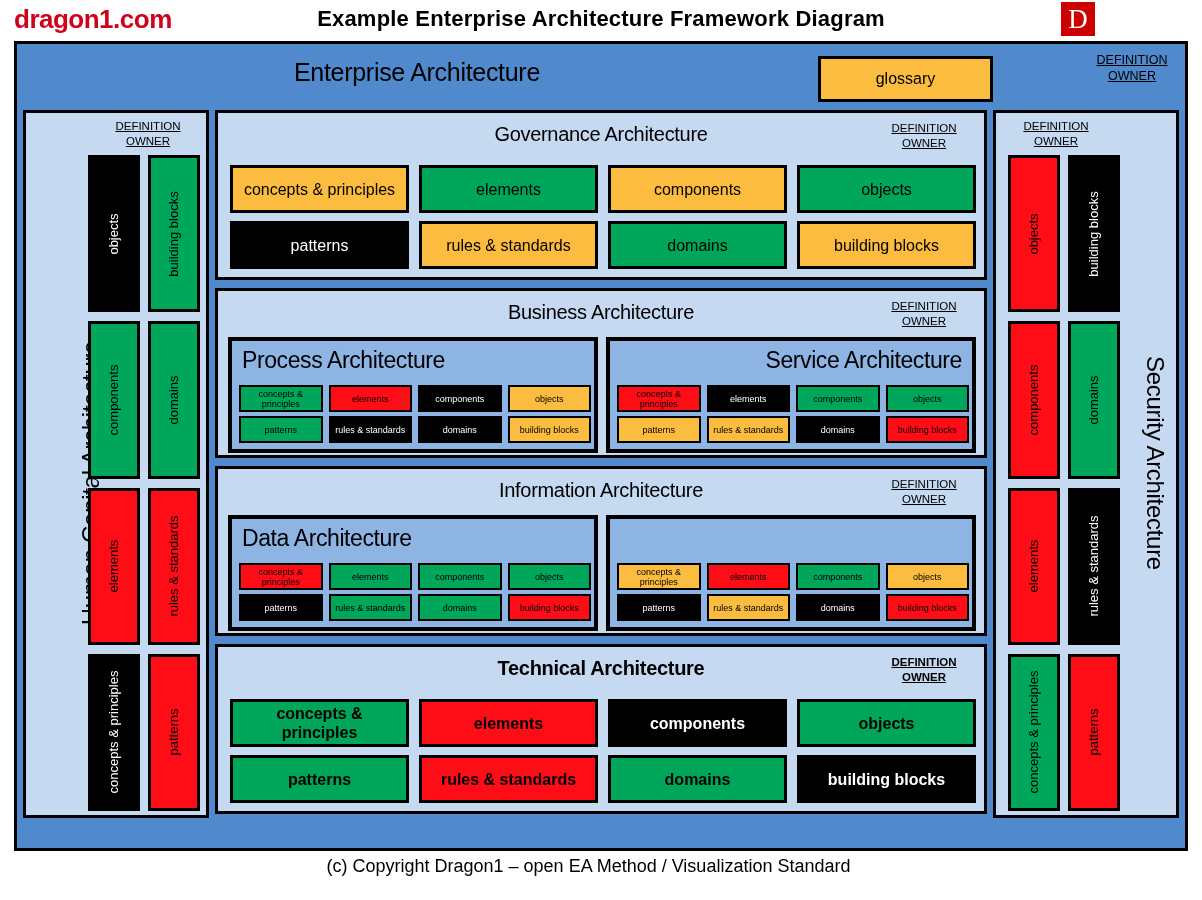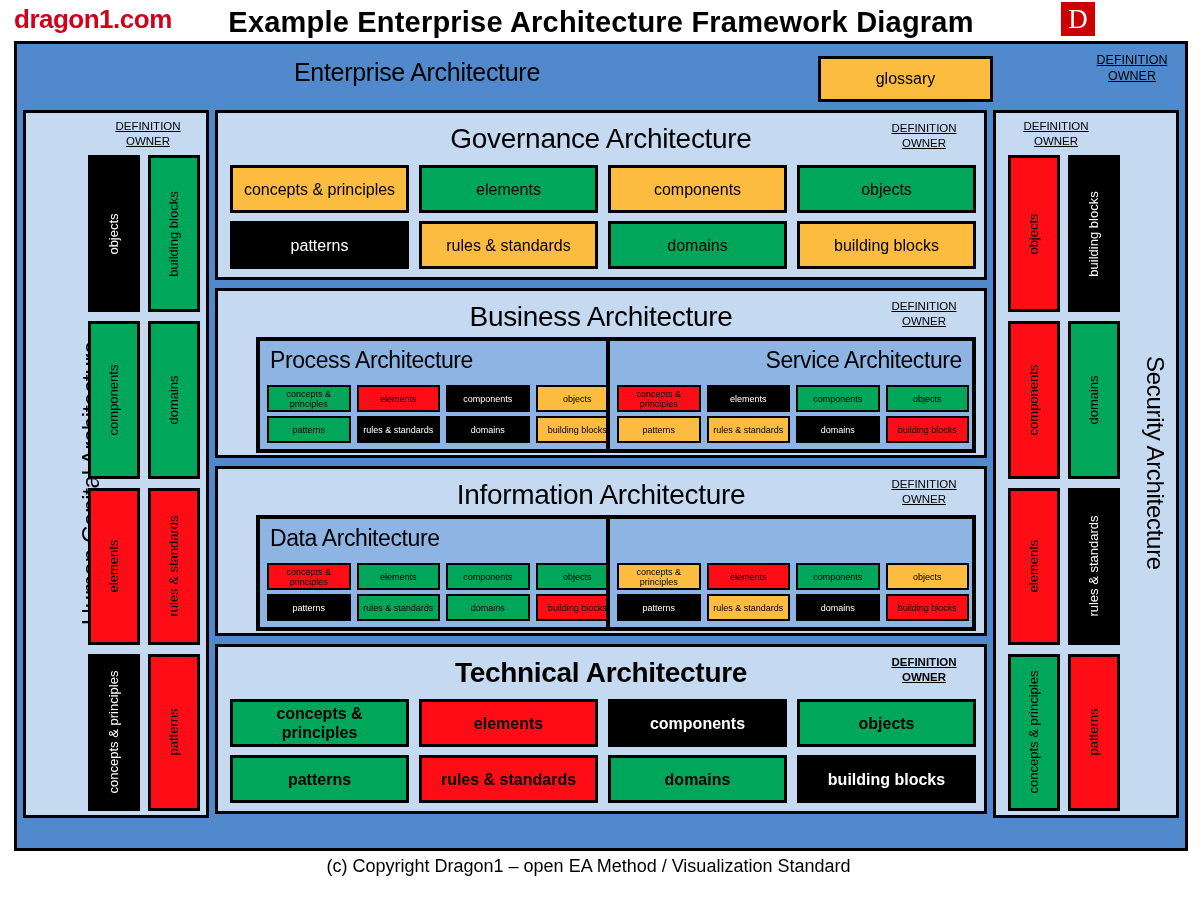--- a/index.html
+++ b/index.html
@@ -28,21 +28,21 @@
     font-weight: bold;
     color: #D0021B;
     letter-spacing: -0.5px;
     font-family: "Liberation Sans", sans-serif;
   }
   .doc-title {
     position: absolute;
     left: 0; top: 6px;
     width: 1202px;
     text-align: center;
-    font-size: 29px;
+    font-size: 22px;
     font-weight: bold;
     color: #000000;
     letter-spacing: 0.2px;
   }
   .dragon-badge {
     position: absolute;
     right: 6px; top: 2px;
     width: 34px; height: 34px;
     background: #CC0000;
     color: #ffffff;
@@ -205,21 +205,21 @@
   .panel-governance  { top: 0;   height: 170px; }
   .panel-business    { top: 178px; height: 170px; }
   .panel-information { top: 356px; height: 170px; }
   .panel-technical   { top: 534px; height: 170px; font-weight: bold; }
 
   .panel-title {
     position: absolute;
     left: 0; top: 10px;
     width: 766px;
     text-align: center;
-    font-size: 28px;
+    font-size: 20px;
     color: #000000;
     letter-spacing: -0.3px;
   }
   .panel-defowner {
     position: absolute;
     right: 10px; top: 8px;
     width: 100px;
     text-align: center;
     font-size: 11.5px;
     line-height: 15px;
@@ -251,21 +251,21 @@
 
   
   .sub-panel {
     position: absolute;
     top: 46px;
     width: 370px; height: 116px;
     background: #8DB4E2;
     border: 4px solid #000000;
     box-sizing: border-box;
   }
-  .sub-left  { left: 10px; margin-left: 28px; }
+  .sub-left  { left: 10px; }
   .sub-right { left: 388px; }
 
   .sub-title {
     position: absolute;
     top: 6px;
     font-size: 23px;
     color: #000000;
     letter-spacing: -0.4px;
     white-space: nowrap;
   }

